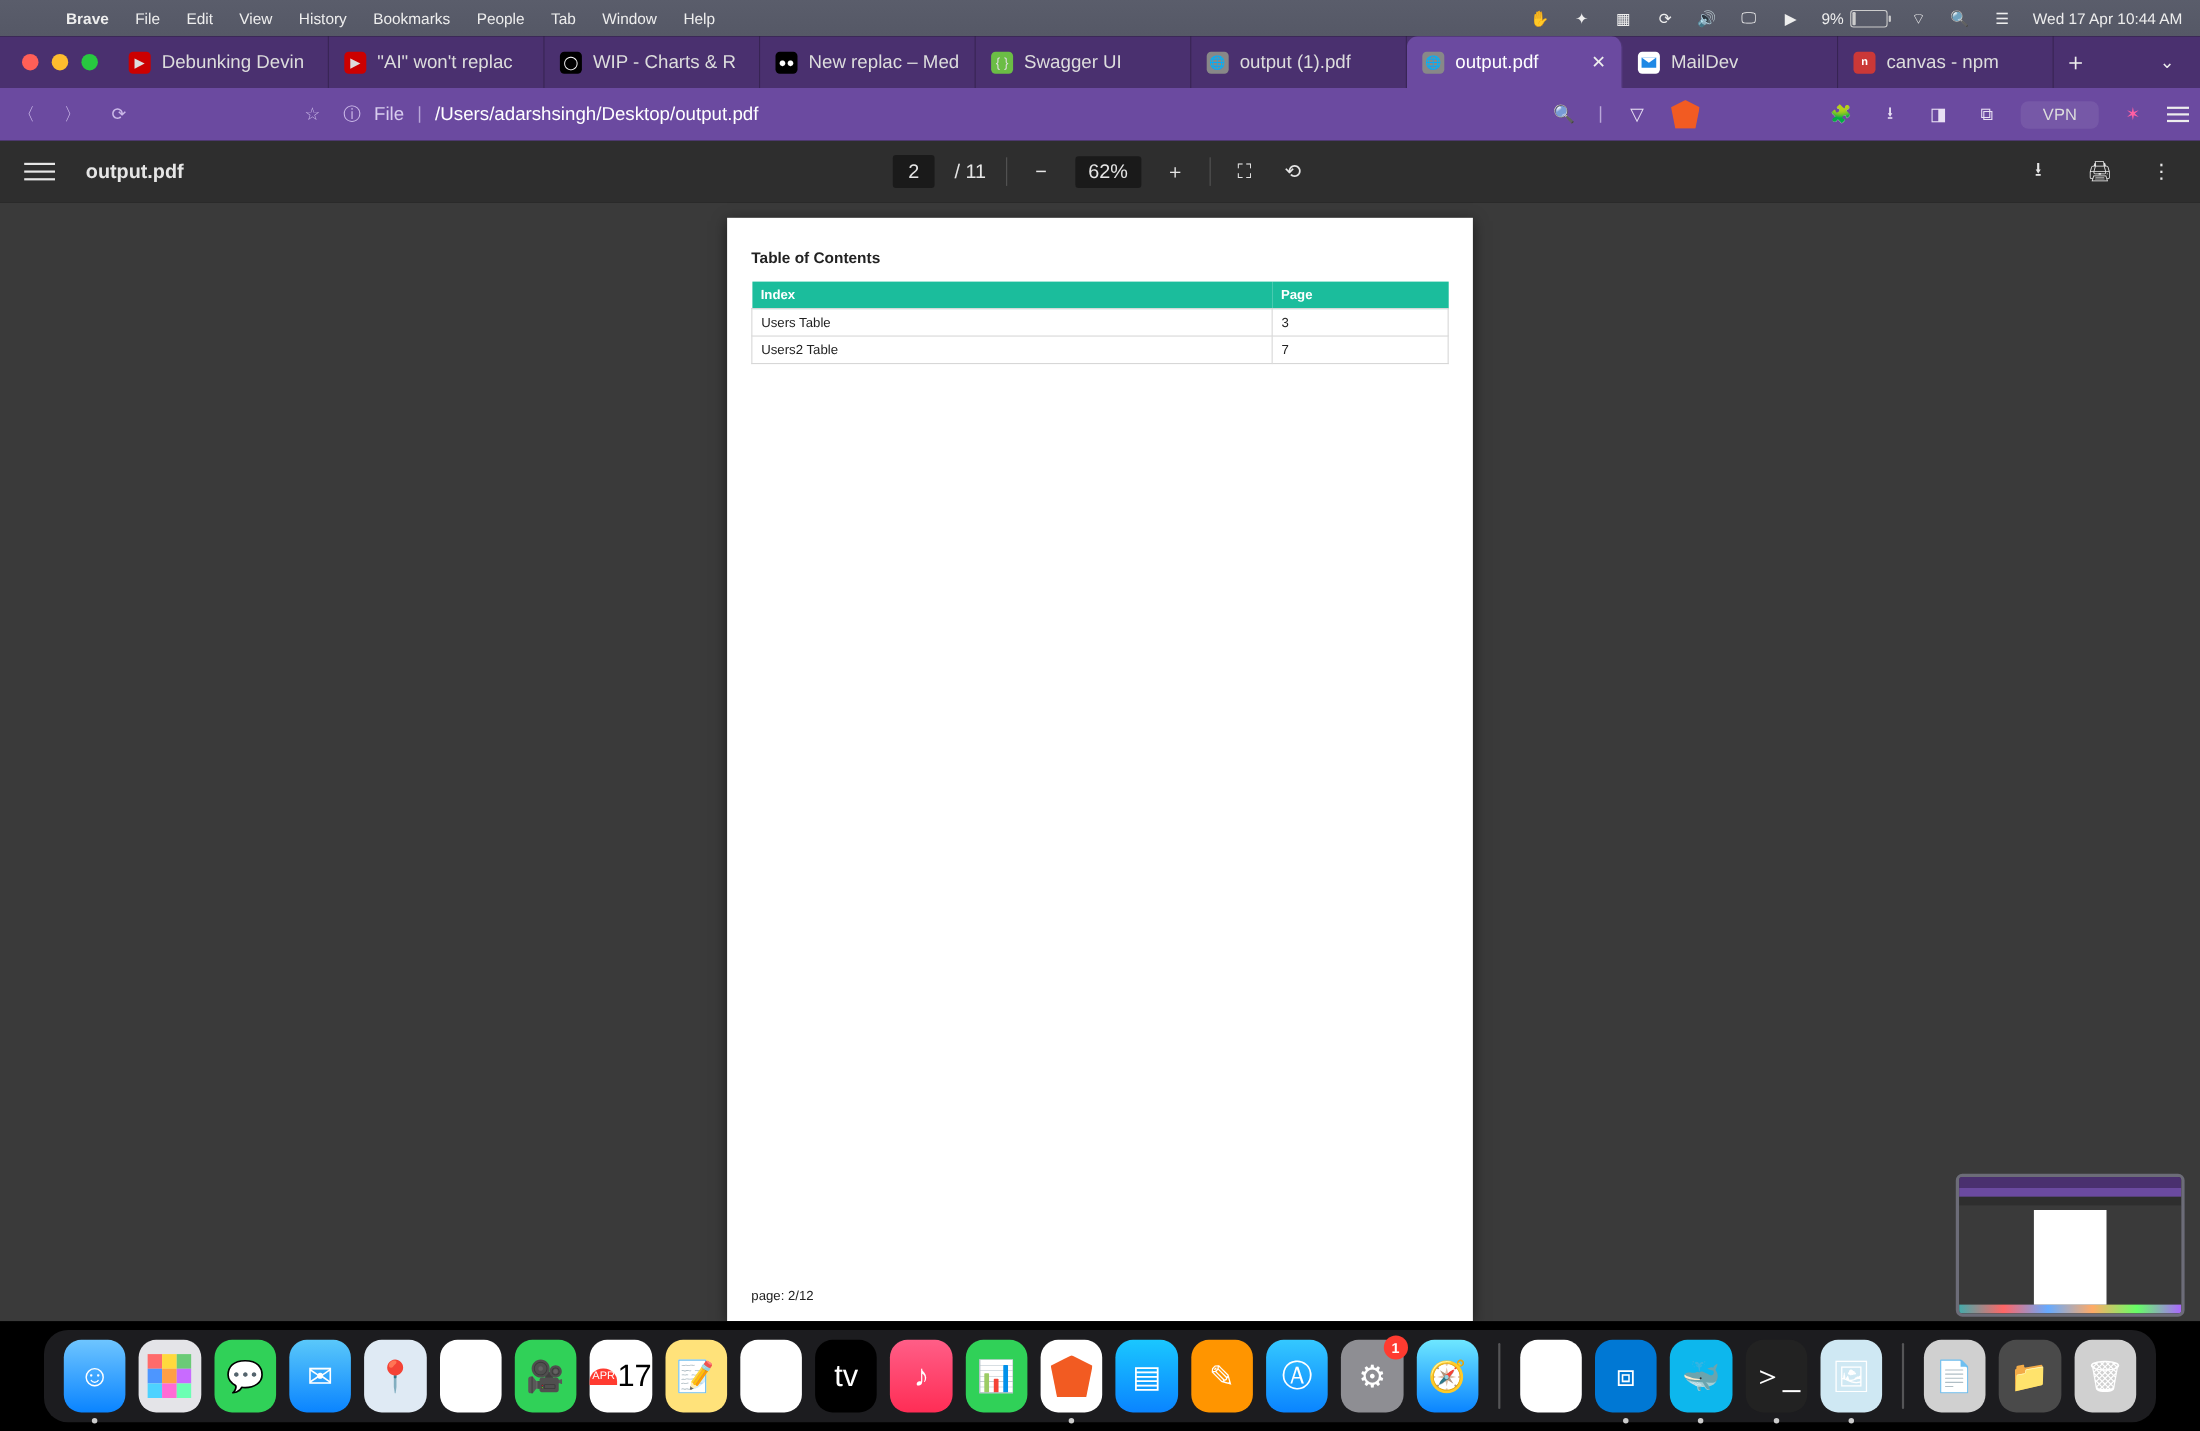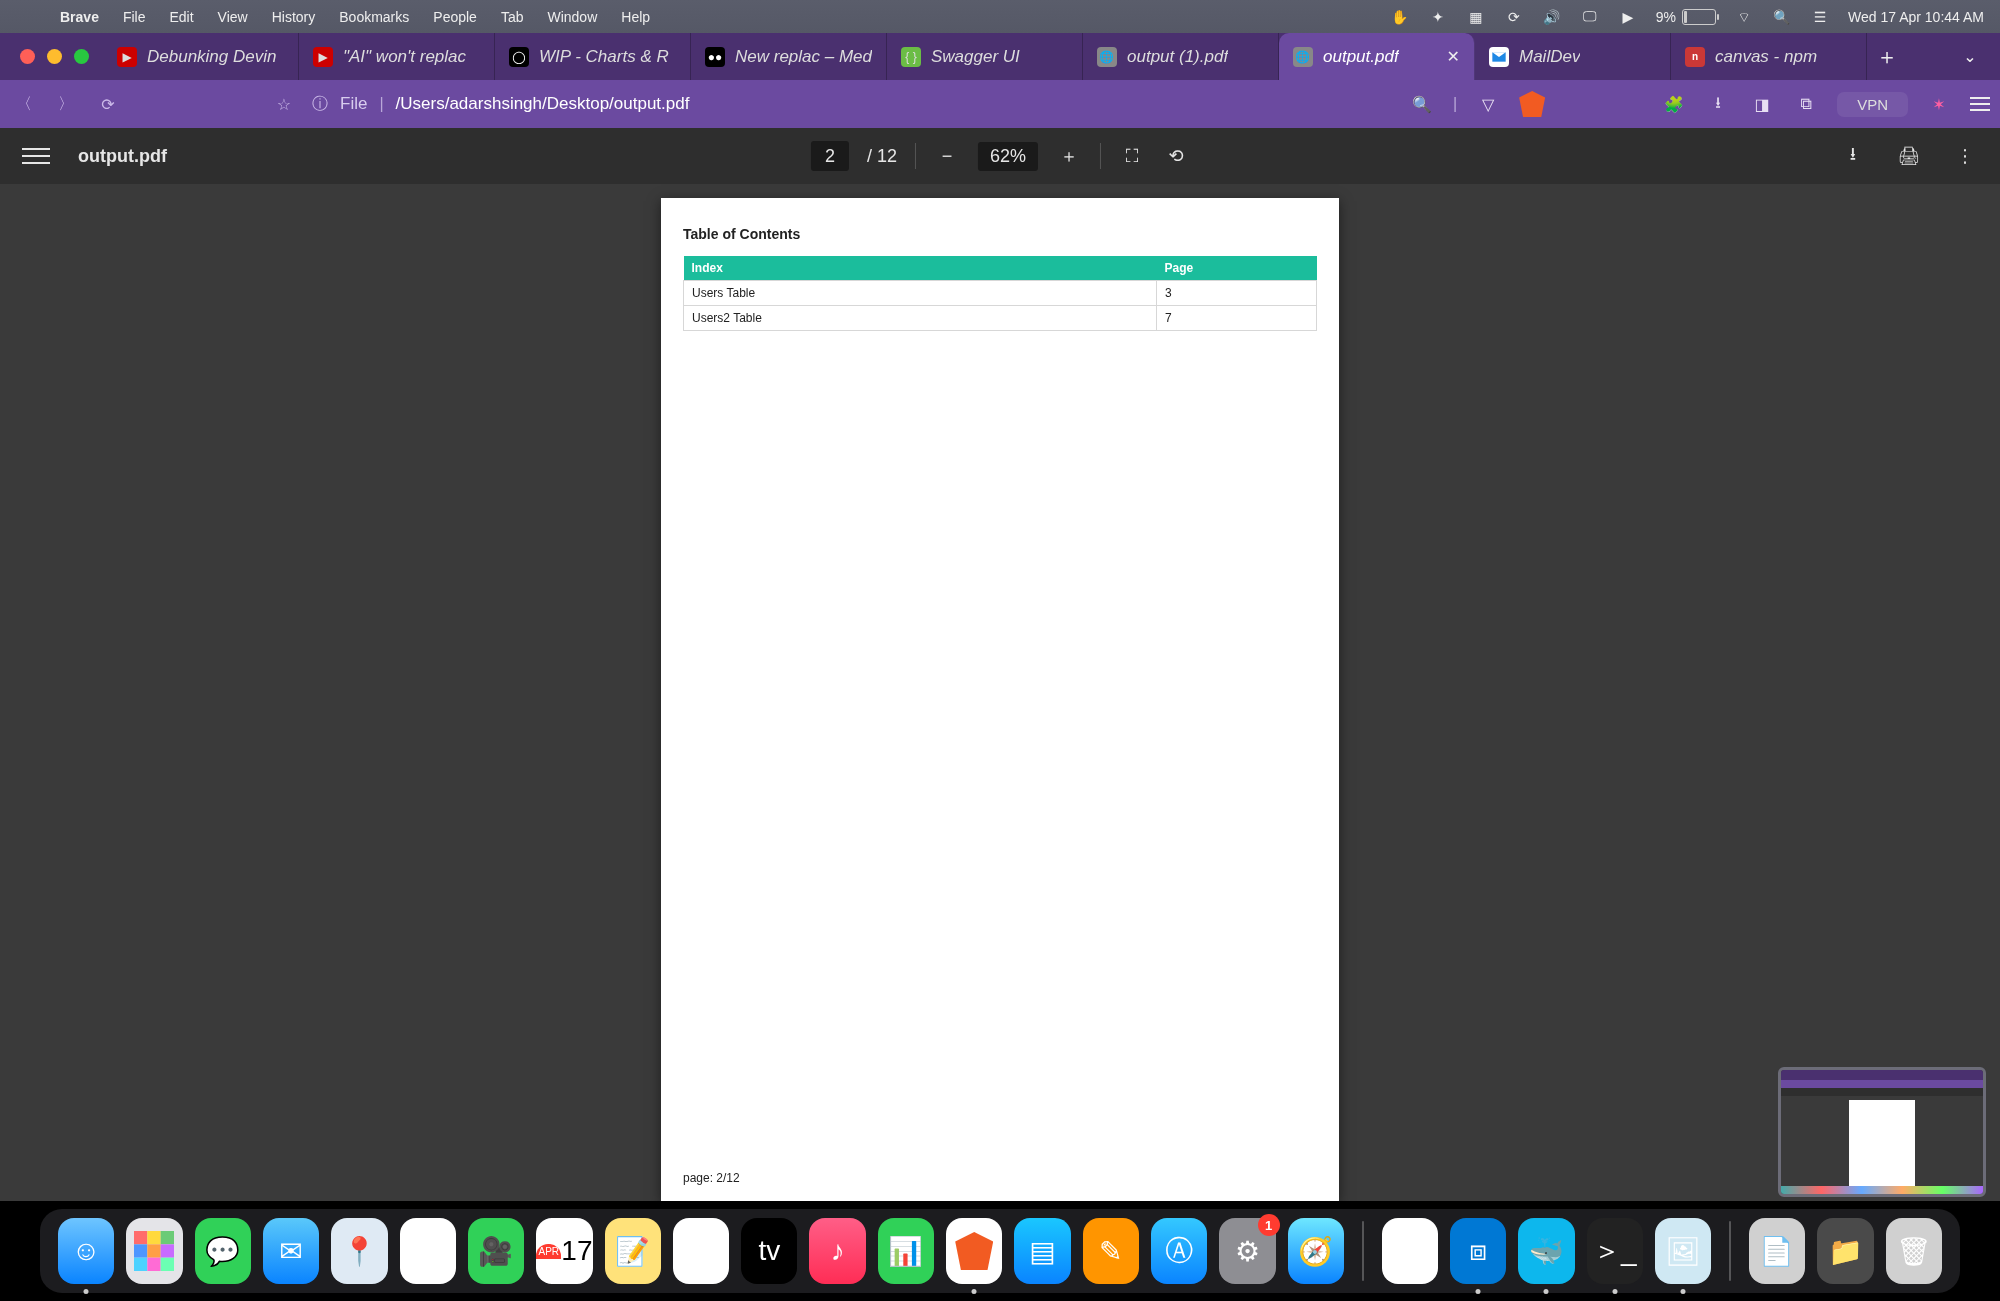--- a/index.html
+++ b/index.html
@@ -18,21 +18,21 @@
 
   
   .tabstrip { height:47px; background:#4a306f; display:flex; align-items:stretch; padding-left:6px; position:relative; }
   .traffic { display:flex; align-items:center; gap:12px; padding:0 14px; }
   .tl { width:15px; height:15px; border-radius:50%; }
   .tl.red{background:#ff5f57;} .tl.yel{background:#febc2e;} .tl.grn{background:#28c840;}
   .tab { display:flex; align-items:center; gap:10px; padding:0 14px; color:#ddd; font-size:17px; border-right:1px solid rgba(0,0,0,0.25); min-width:0; flex:0 0 196px; overflow:hidden; white-space:nowrap; }
   .tab .favicon { width:20px; height:20px; border-radius:4px; flex:0 0 20px; display:flex; align-items:center; justify-content:center; font-size:12px; }
   .tab.active { background:#6b4aa0; color:#fff; border-radius:10px 10px 0 0; }
   .tab .close { margin-left:auto; font-size:16px; color:#eee; }
-  .tab .txt { overflow:hidden; text-overflow:ellipsis;font-style:italic; }
+  .tab .txt { overflow:hidden; text-overflow:ellipsis; }
   .newtab { width:40px; display:flex; align-items:center; justify-content:center; color:#eee; font-size:22px; }
   .tabdrop { position:absolute; right:10px; top:0; width:40px; height:100%; display:flex; align-items:center; justify-content:center; color:#eee; }
 
   
   .toolbarrow { height:48px; background:#6b4aa0; display:flex; align-items:center; padding:0 10px; gap:14px; color:#e8e0f3; }
   .toolbarrow .navbtn { width:28px; height:28px; display:flex; align-items:center; justify-content:center; color:#cbb9e8; }
   .urlwrap { display:flex; align-items:center; gap:12px; background:transparent; }
   .urlwrap .proto { color:#d8cdee; font-size:17px; }
   .urlwrap .path  { color:#fff; font-size:17px; }
   .righticons { display:flex; align-items:center; gap:18px; margin-left:auto; }
@@ -218,21 +218,21 @@
       <span></span>
       <span></span>
       <span></span>
     </div>
   <div class="title">output.pdf</div>
 
   <div class="center">
     <div class="pgbox">
         <span>2</span>
       </div>
-    <span><span>/</span> <span>12</span></span>
+    <span><span>/</span> <span>11</span></span>
     <div class="divider"></div>
     <div class="iconbtn glyph">−</div>
     <div class="zoombox"><span>62%</span></div>
     <div class="iconbtn glyph">＋</div>
     <div class="divider"></div>
     <div class="iconbtn glyph">⛶</div>
     <div class="iconbtn glyph">⟲</div>
   </div>
 
   <div class="right">

